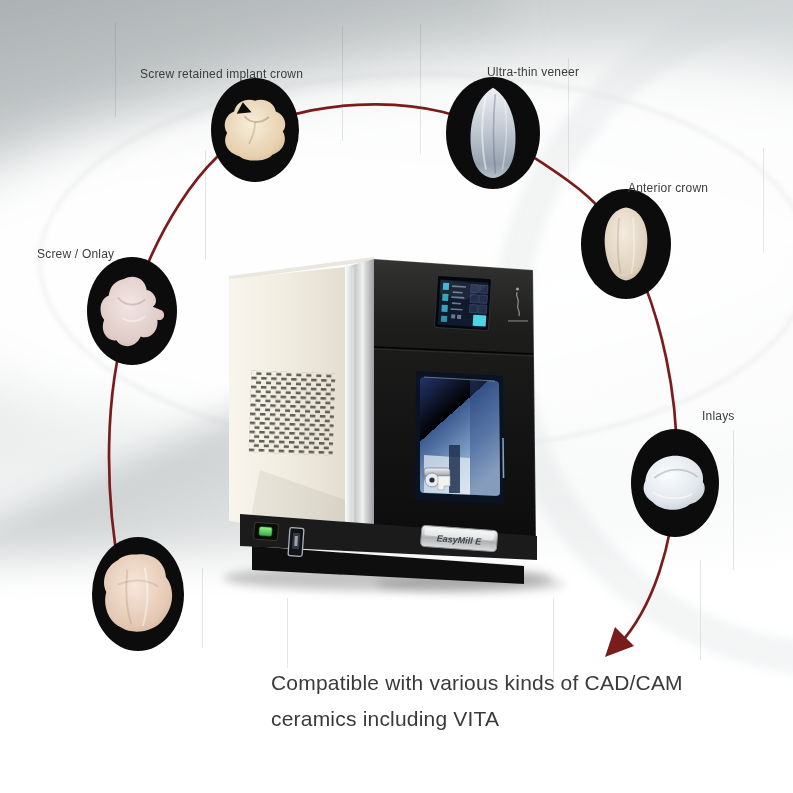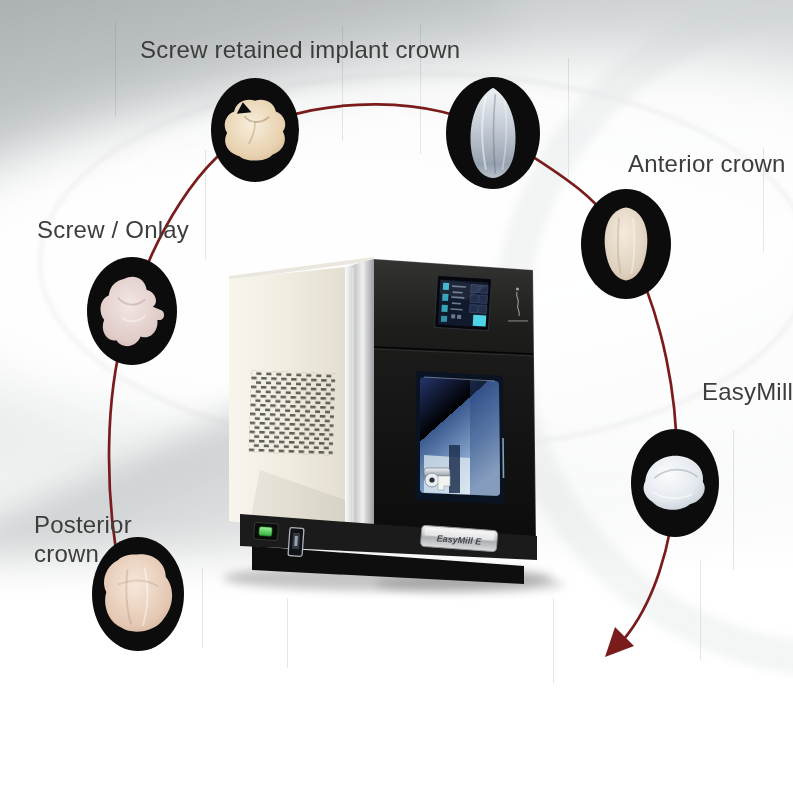--- a/index.html
+++ b/index.html
@@ -13,21 +13,21 @@
     background:rgba(255,255,255,.92);filter:blur(30px);transform:rotate(-8deg);}
   .bg-eyeB{left:-80px;top:150px;width:1000px;height:300px;border-radius:50%;
     background:rgba(255,255,255,.75);filter:blur(32px);transform:rotate(6deg);}
   .bg-low{left:-60px;top:560px;width:960px;height:320px;background:#ffffff;filter:blur(22px);}
   .bg-wedge{left:-150px;top:470px;width:570px;height:260px;transform:rotate(-24deg);
     background:linear-gradient(180deg,rgba(160,165,167,.45),rgba(160,165,167,0));filter:blur(16px);}
   .bg-cornerTL{left:-120px;top:-140px;width:620px;height:330px;transform:rotate(-16deg);
     background:linear-gradient(180deg,rgba(150,155,157,.55),rgba(150,155,157,0));filter:blur(20px);}
   .hair{position:absolute;width:1px;background:rgba(95,100,104,.16);}
   .label{
-    position:absolute;color:#3d3d3d;font-size:24px;letter-spacing:.2px;white-space:nowrap;
+    position:absolute;color:#3d3d3d;font-size:12px;letter-spacing:.2px;white-space:nowrap;margin-top:31px;
   }
   .label.wrap{white-space:normal;line-height:29px;}
   .caption-line{position:absolute;color:#3a3a3a;font-size:21px;letter-spacing:.2px;white-space:nowrap;}
   #scene{position:absolute;left:0;top:0;}
 </style>
 </head>
 <body>
 
 <div id="stage">
 
@@ -284,19 +284,21 @@
       <g transform="translate(89,547) scale(0.96,0.94)">
         <path d="M50 8 C68 6 80 18 80 32 C90 44 88 64 78 76 C70 90 46 94 34 86 C20 80 14 62 18 48 C12 36 18 20 30 14 C36 8 44 8 50 8 Z" fill="url(#gToothPink2)"></path>
         <path d="M40,24 C38,44 38,64 44,82" fill="none" stroke="rgba(170,135,110,.3)" stroke-width="2"></path>
         <path d="M58,22 C62,42 62,64 56,84" fill="none" stroke="rgba(255,255,255,.45)" stroke-width="2"></path>
         <path d="M30,40 C45,34 60,34 72,42" fill="none" stroke="rgba(170,135,110,.25)" stroke-width="2"></path>
       </g>
     </g>
   </svg>
 
   <div class="label" style="left:140px;top:36px">Screw retained implant crown</div>
+  <div class="label" style="left:487px;top:34px">Ultra-thin veneer</div>
   <div class="label" style="left:628px;top:150px">Anterior crown</div>
-  <div class="label" style="left:702px;top:378px">EasyMill</div>
+  <div class="label" style="left:702px;top:378px">Inlays</div>
   <div class="label" style="left:37px;top:216px">Screw / Onlay</div>
-  <div class="label wrap" style="left:34px;top:510px;width:100px">Posterior crown</div>
-
+
+  <div class="caption-line" style="left:271px;top:671px">Compatible with various kinds of CAD/CAM</div>
+  <div class="caption-line" style="left:271px;top:707px">ceramics including VITA</div>
 
 </div>
 
 </body></html>

